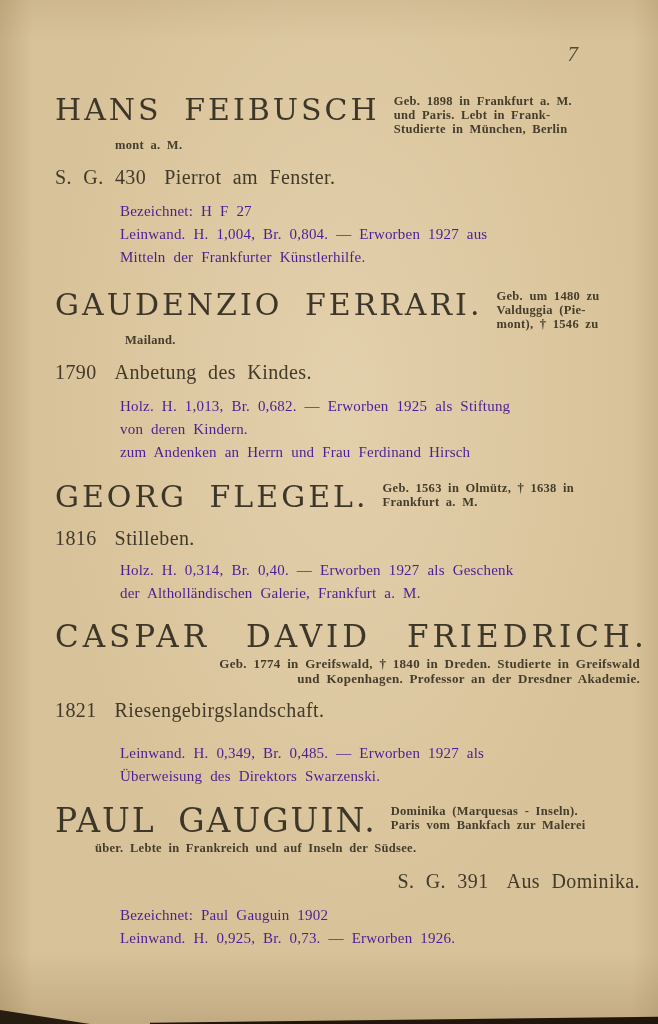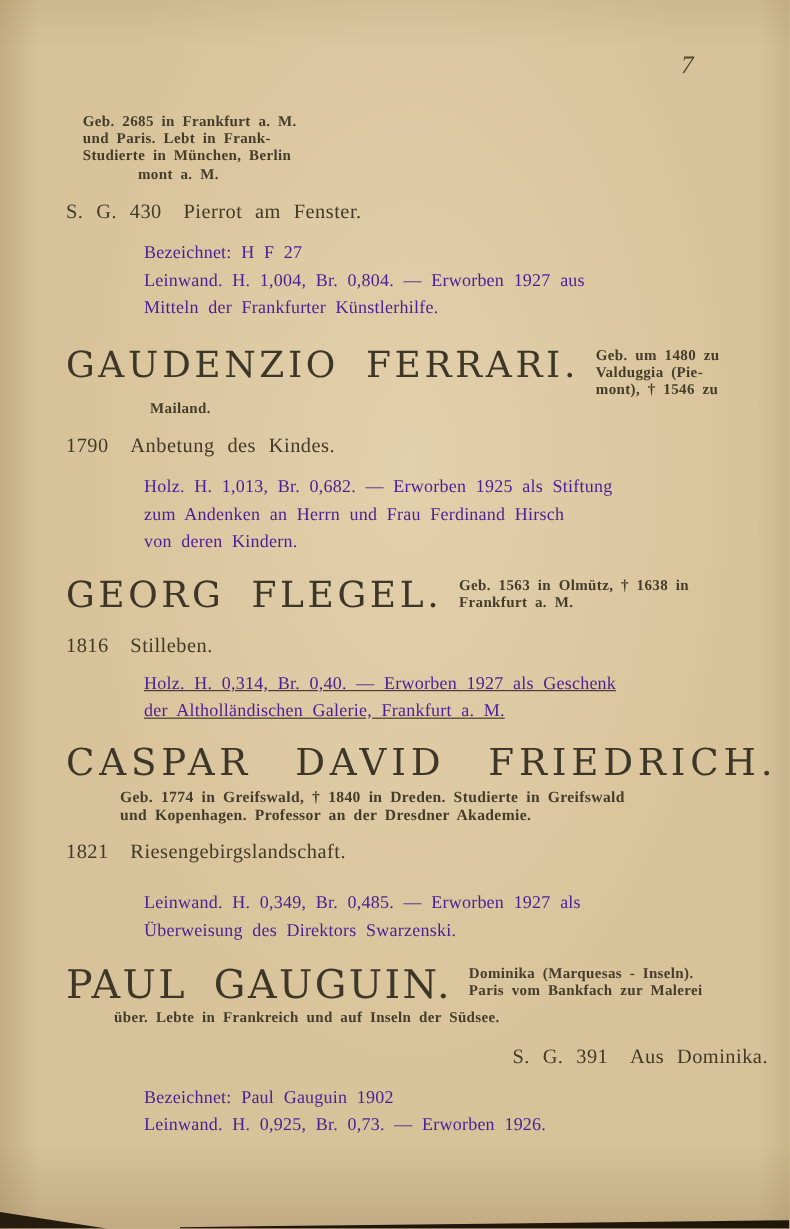--- a/index.html
+++ b/index.html
@@ -63,23 +63,23 @@
     font-size: 12.5px;
     line-height: 14px;
     font-weight: bold;
     letter-spacing: 0.3px;
     word-spacing: 3px;
     white-space: nowrap;
     color: #453d2c;
   }
   .bio-cont { margin-top: 2px; }
   .bio-below { margin-top: 3px; }
-  .bio-below-line { font-size: 13px; line-height: 15px; }
+  .bio-below-line { font-size: 13px; line-height: 15px; text-align: right; }
   .entry-line {
-    font-size: 17px;
+    font-size: 20px;
     line-height: 24px;
     word-spacing: 6px;
     letter-spacing: 0.4px;
     white-space: nowrap;
     color: #413a29;
   }
   .entry-number { margin-right: 18px; }
   .entry-details { margin-left: 65px; }
   .details-line {
     font-size: 15px;
@@ -93,21 +93,21 @@
   .s1 { margin-top: 53px; }
   .s1 .bio-cont { margin-left: 60px; }
   .s1 .entry-line { margin-top: 13px; }
   .s1 .entry-details { margin-top: 11px; }
   .s2 { margin-top: 19px; }
   .s2 .bio-cont { margin-left: 70px; }
   .s2 .entry-line { margin-top: 13px; }
   .s2 .entry-details { margin-top: 11px; }
   .s3 { margin-top: 16px; }
   .s3 .entry-line { margin-top: 13px; }
-  .s3 .entry-details { margin-top: 9px; text-decoration: underline; }
+  .s3 .entry-details { margin-top: 9px; }
   .s4 { margin-top: 14px; }
   .s4 .artist-name { letter-spacing: 4px; word-spacing: 22px; font-size: 31px; }
   .s4 .bio-below { margin-left: 45px; }
   .s4 .entry-line { margin-top: 12px; }
   .s4 .entry-details { margin-top: 20px; }
   .s5 { margin-top: 15px; }
   .s5 .artist-name { font-size: 33px; letter-spacing: 2px; }
   .s5 .bio-cont { margin-left: 40px; }
   .s5 .entry-line { margin-top: 14px; text-align: right; }
   .s5 .entry-details { margin-top: 11px; }
@@ -129,22 +129,23 @@
 </style>
 </head>
 <body>
 
 <div class="page">
 
   <div class="page-number">7</div>
 
   <section class="artist s1">
     <div class="head-row">
-      <div class="bio-col">
-        <div class="bio-line">Geb. 2685 in Frankfurt a. M.</div>
+      <h1 class="artist-name">HANS FEIBUSCH</h1>
+      <div class="bio-col">
+        <div class="bio-line">Geb. 1898 in Frankfurt a. M.</div>
         <div class="bio-line">und Paris. Lebt in Frank-</div>
         <div class="bio-line">Studierte in München, Berlin</div>
       </div>
     </div>
     <div class="bio-cont">mont a. M.</div>
     <div class="entry-line">
       <span class="entry-number">S. G. 430</span><span class="entry-title">Pierrot am Fenster.</span>
     </div>
     <div class="entry-details">
       <div class="details-line">Bezeichnet: H F 27</div>
@@ -161,22 +162,22 @@
         <div class="bio-line">Valduggia (Pie-</div>
         <div class="bio-line">mont), † 1546 zu</div>
       </div>
     </div>
     <div class="bio-cont">Mailand.</div>
     <div class="entry-line">
       <span class="entry-number">1790</span><span class="entry-title">Anbetung des Kindes.</span>
     </div>
     <div class="entry-details">
       <div class="details-line">Holz. H. 1,013, Br. 0,682. — Erworben 1925 als Stiftung</div>
+      <div class="details-line">von deren Kindern.</div>
       <div class="details-line">zum Andenken an Herrn und Frau Ferdinand Hirsch</div>
-      <div class="details-line">von deren Kindern.</div>
     </div>
   </section>
 
   <section class="artist s3">
     <div class="head-row">
       <h1 class="artist-name">GEORG FLEGEL.</h1>
       <div class="bio-col">
         <div class="bio-line">Geb. 1563 in Olmütz, † 1638 in</div>
         <div class="bio-line">Frankfurt a. M.</div>
       </div>

